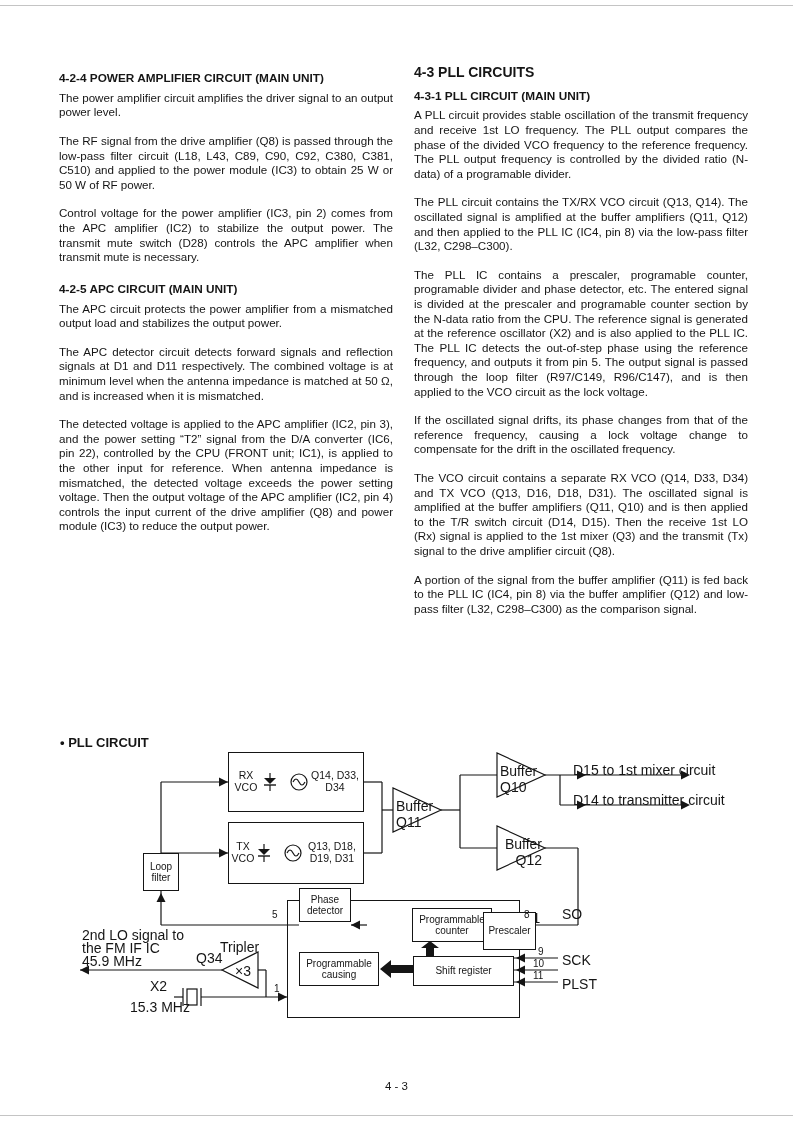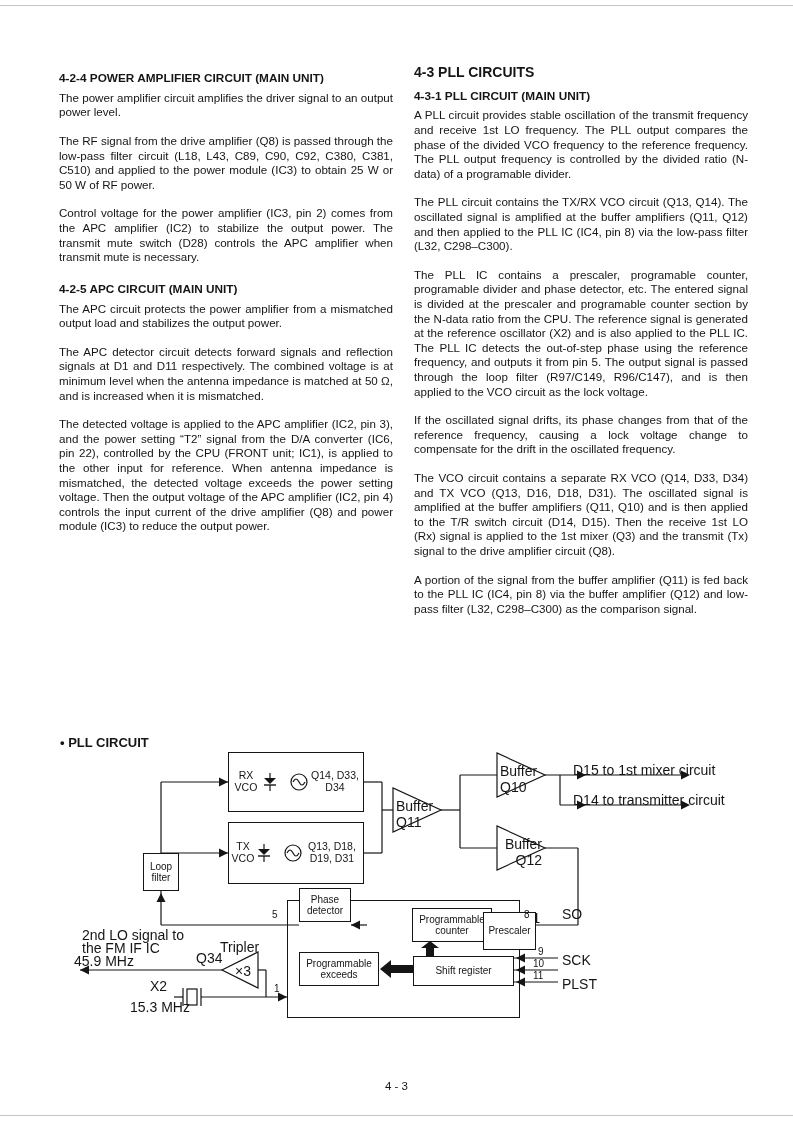--- a/index.html
+++ b/index.html
@@ -172,37 +172,37 @@
   <div class="dlabel" style="left:573px; top:792px;">D14 to transmitter circuit</div>
 
   <div class="dbox wrap" style="left:143px; top:853px; width:36px; height:38px;">Loop filter</div>
 
   <div class="obox" style="left:287px; top:900px; width:233px; height:118px;"></div>
   <div class="dlabel" style="left:418px; top:886px;margin-top:24px;">IC4 MB15A02PFV1</div>
 
   <div class="dbox" style="left:299px; top:888px; width:52px; height:34px;">Phase detector</div>
   <div class="dbox" style="left:367px; top:908px; width:80px; height:34px;margin-left:45px;">Programmable counter</div>
   <div class="dbox" style="left:461px; top:912px; width:53px; height:38px;margin-left:22px;">Prescaler</div>
-  <div class="dbox" style="left:299px; top:952px; width:80px; height:34px;">Programmable exceeds</div>
+  <div class="dbox" style="left:299px; top:952px; width:80px; height:34px;">Programmable causing</div>
   <div class="dbox" style="left:413px; top:956px; width:101px; height:30px;">Shift register</div>
 
   <div class="pin" style="left:272px; top:909px;">5</div>
   <div class="pin" style="left:524px; top:909px;">8</div>
   <div class="pin" style="left:538px; top:946px;">9</div>
   <div class="pin" style="left:533px; top:958px;">10</div>
   <div class="pin" style="left:533px; top:970px;">11</div>
   <div class="pin" style="left:274px; top:983px;">1</div>
 
   <div class="dlabel" style="left:562px; top:952px;">SCK</div>
   <div class="dlabel" style="left:562px; top:906px;">SO</div>
   <div class="dlabel" style="left:562px; top:976px;">PLST</div>
 
   <div class="dlabel" style="left:82px; top:927px;">2nd LO signal to</div>
   <div class="dlabel" style="left:82px; top:940px;">the FM IF IC</div>
-  <div class="dlabel" style="left:74px; top:953px;">45.9 MHz</div>
+  <div class="dlabel" style="left:82px; top:953px;">45.9 MHz</div>
 
   <div class="dlabel" style="left:220px; top:939px;">Tripler</div>
   <div class="dlabel" style="left:196px; top:950px;">Q34</div>
   <div class="dlabel" style="left:232px; top:963px; width:22px; text-align:center;">×3</div>
 
   <div class="dlabel" style="left:150px; top:978px;">X2</div>
   <div class="dlabel" style="left:130px; top:999px;">15.3 MHz</div>
 
   <div class="footer">4 - 3</div>
 

